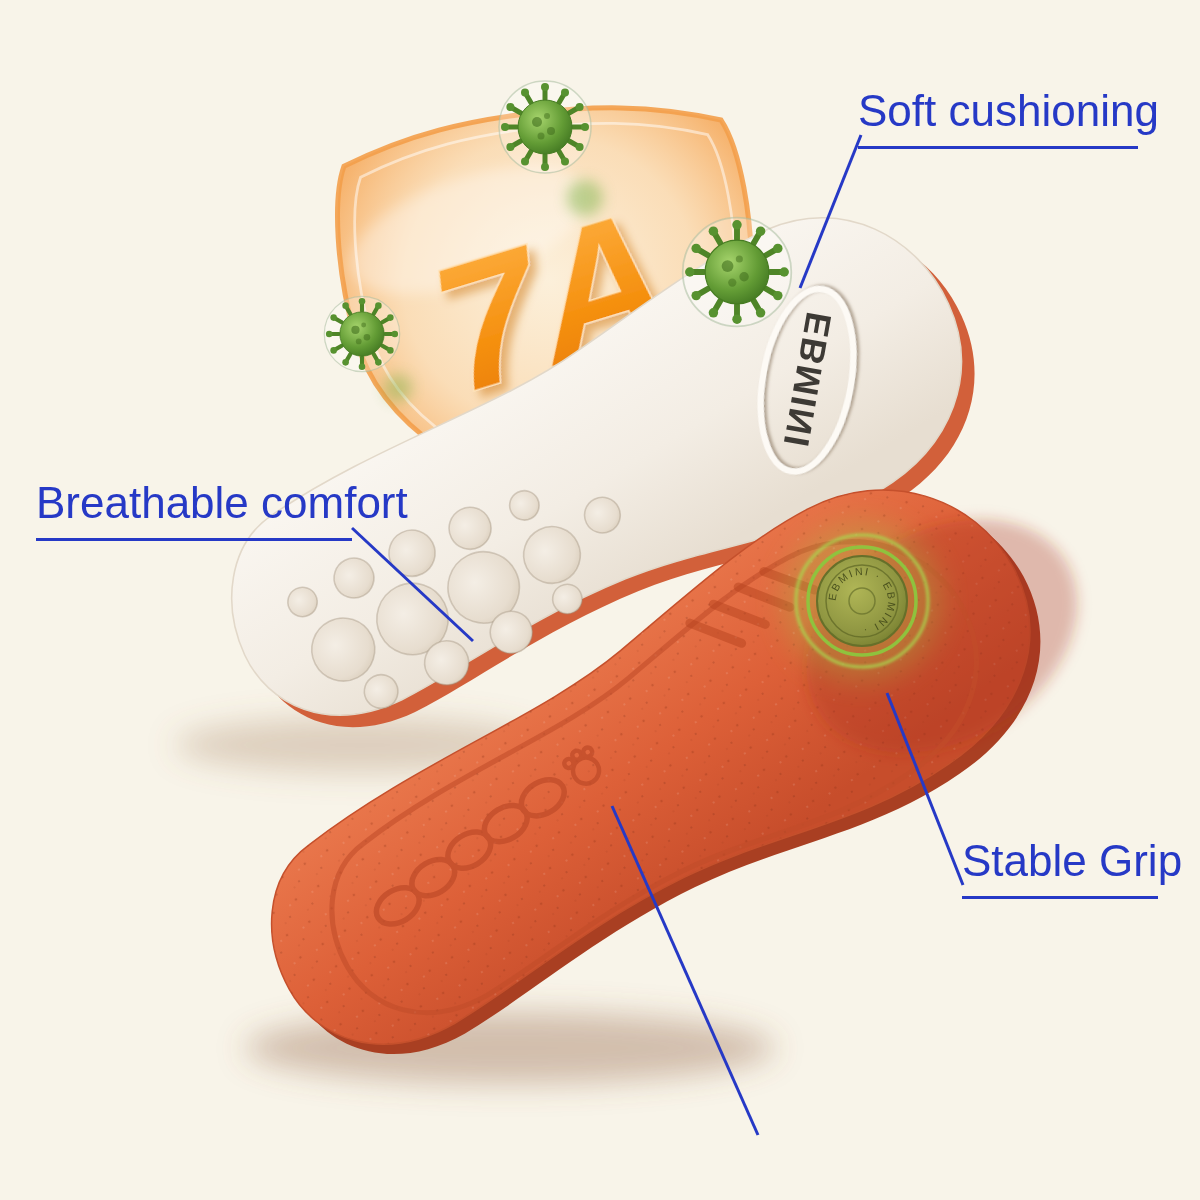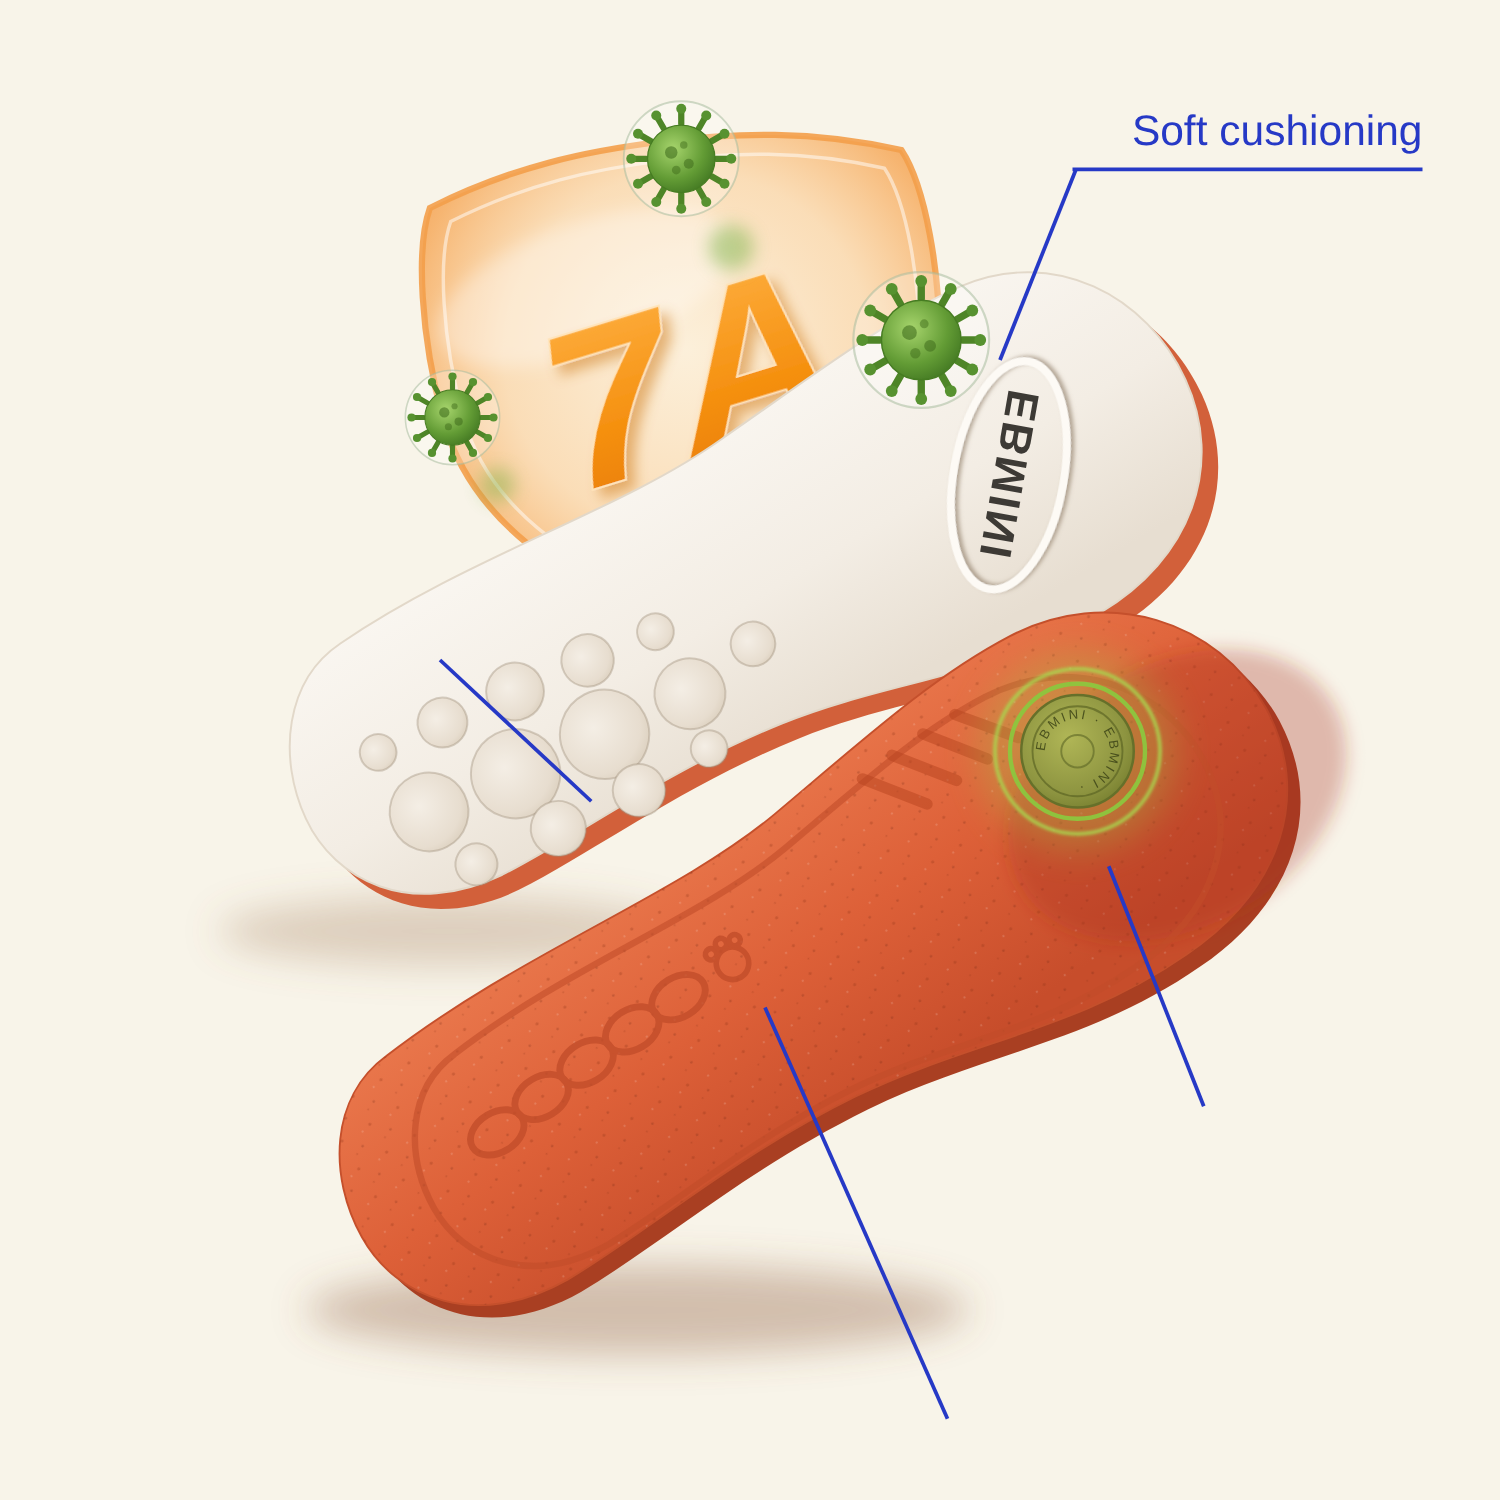--- a/index.html
+++ b/index.html
@@ -5,21 +5,21 @@
   html,body{margin:0;padding:0;background:#f8f4e9;}
   .stage{
     position:relative;width:1200px;height:1200px;overflow:hidden;
     background:var(--bg,#f8f4e9);
     font-family:"Liberation Sans", sans-serif;
   }
   svg.art{position:absolute;left:0;top:0;}
   .callout{
     position:absolute;
     color:var(--accent-blue,#2639c6);
-    font-size:34px;line-height:1.15;text-align:right;
+    font-size:44px;line-height:1.15;text-align:center;
     border-bottom:3px solid var(--accent-blue,#2639c6);
     padding-bottom:9px;
     white-space:nowrap;
   }
   .leader{stroke:var(--accent-blue,#2639c6);stroke-width:3;fill:none;}
 </style>
 </head>
 <body>
 
 <div class="stage">
@@ -221,16 +221,22 @@
     <line class="leader" x1="861" y1="135" x2="800" y2="288"></line>
     <line class="leader" x1="352" y1="528" x2="473" y2="641"></line>
     <line class="leader" x1="963" y1="885" x2="887" y2="693"></line>
     <line class="leader" x1="758" y1="1135" x2="612" y2="806"></line>
   </svg>
 
   <div class="callout" style="left:858px;top:86px;width:280px;">
     <span>Soft cushioning</span>
   </div>
 
-
+  <div class="callout" style="left:36px;top:478px;width:316px;">
+    <span>Breathable comfort</span>
+  </div>
+
+  <div class="callout" style="left:962px;top:836px;width:196px;">
+    <span>Stable Grip</span>
+  </div>
 
 
 </div>
 
 </body></html>

